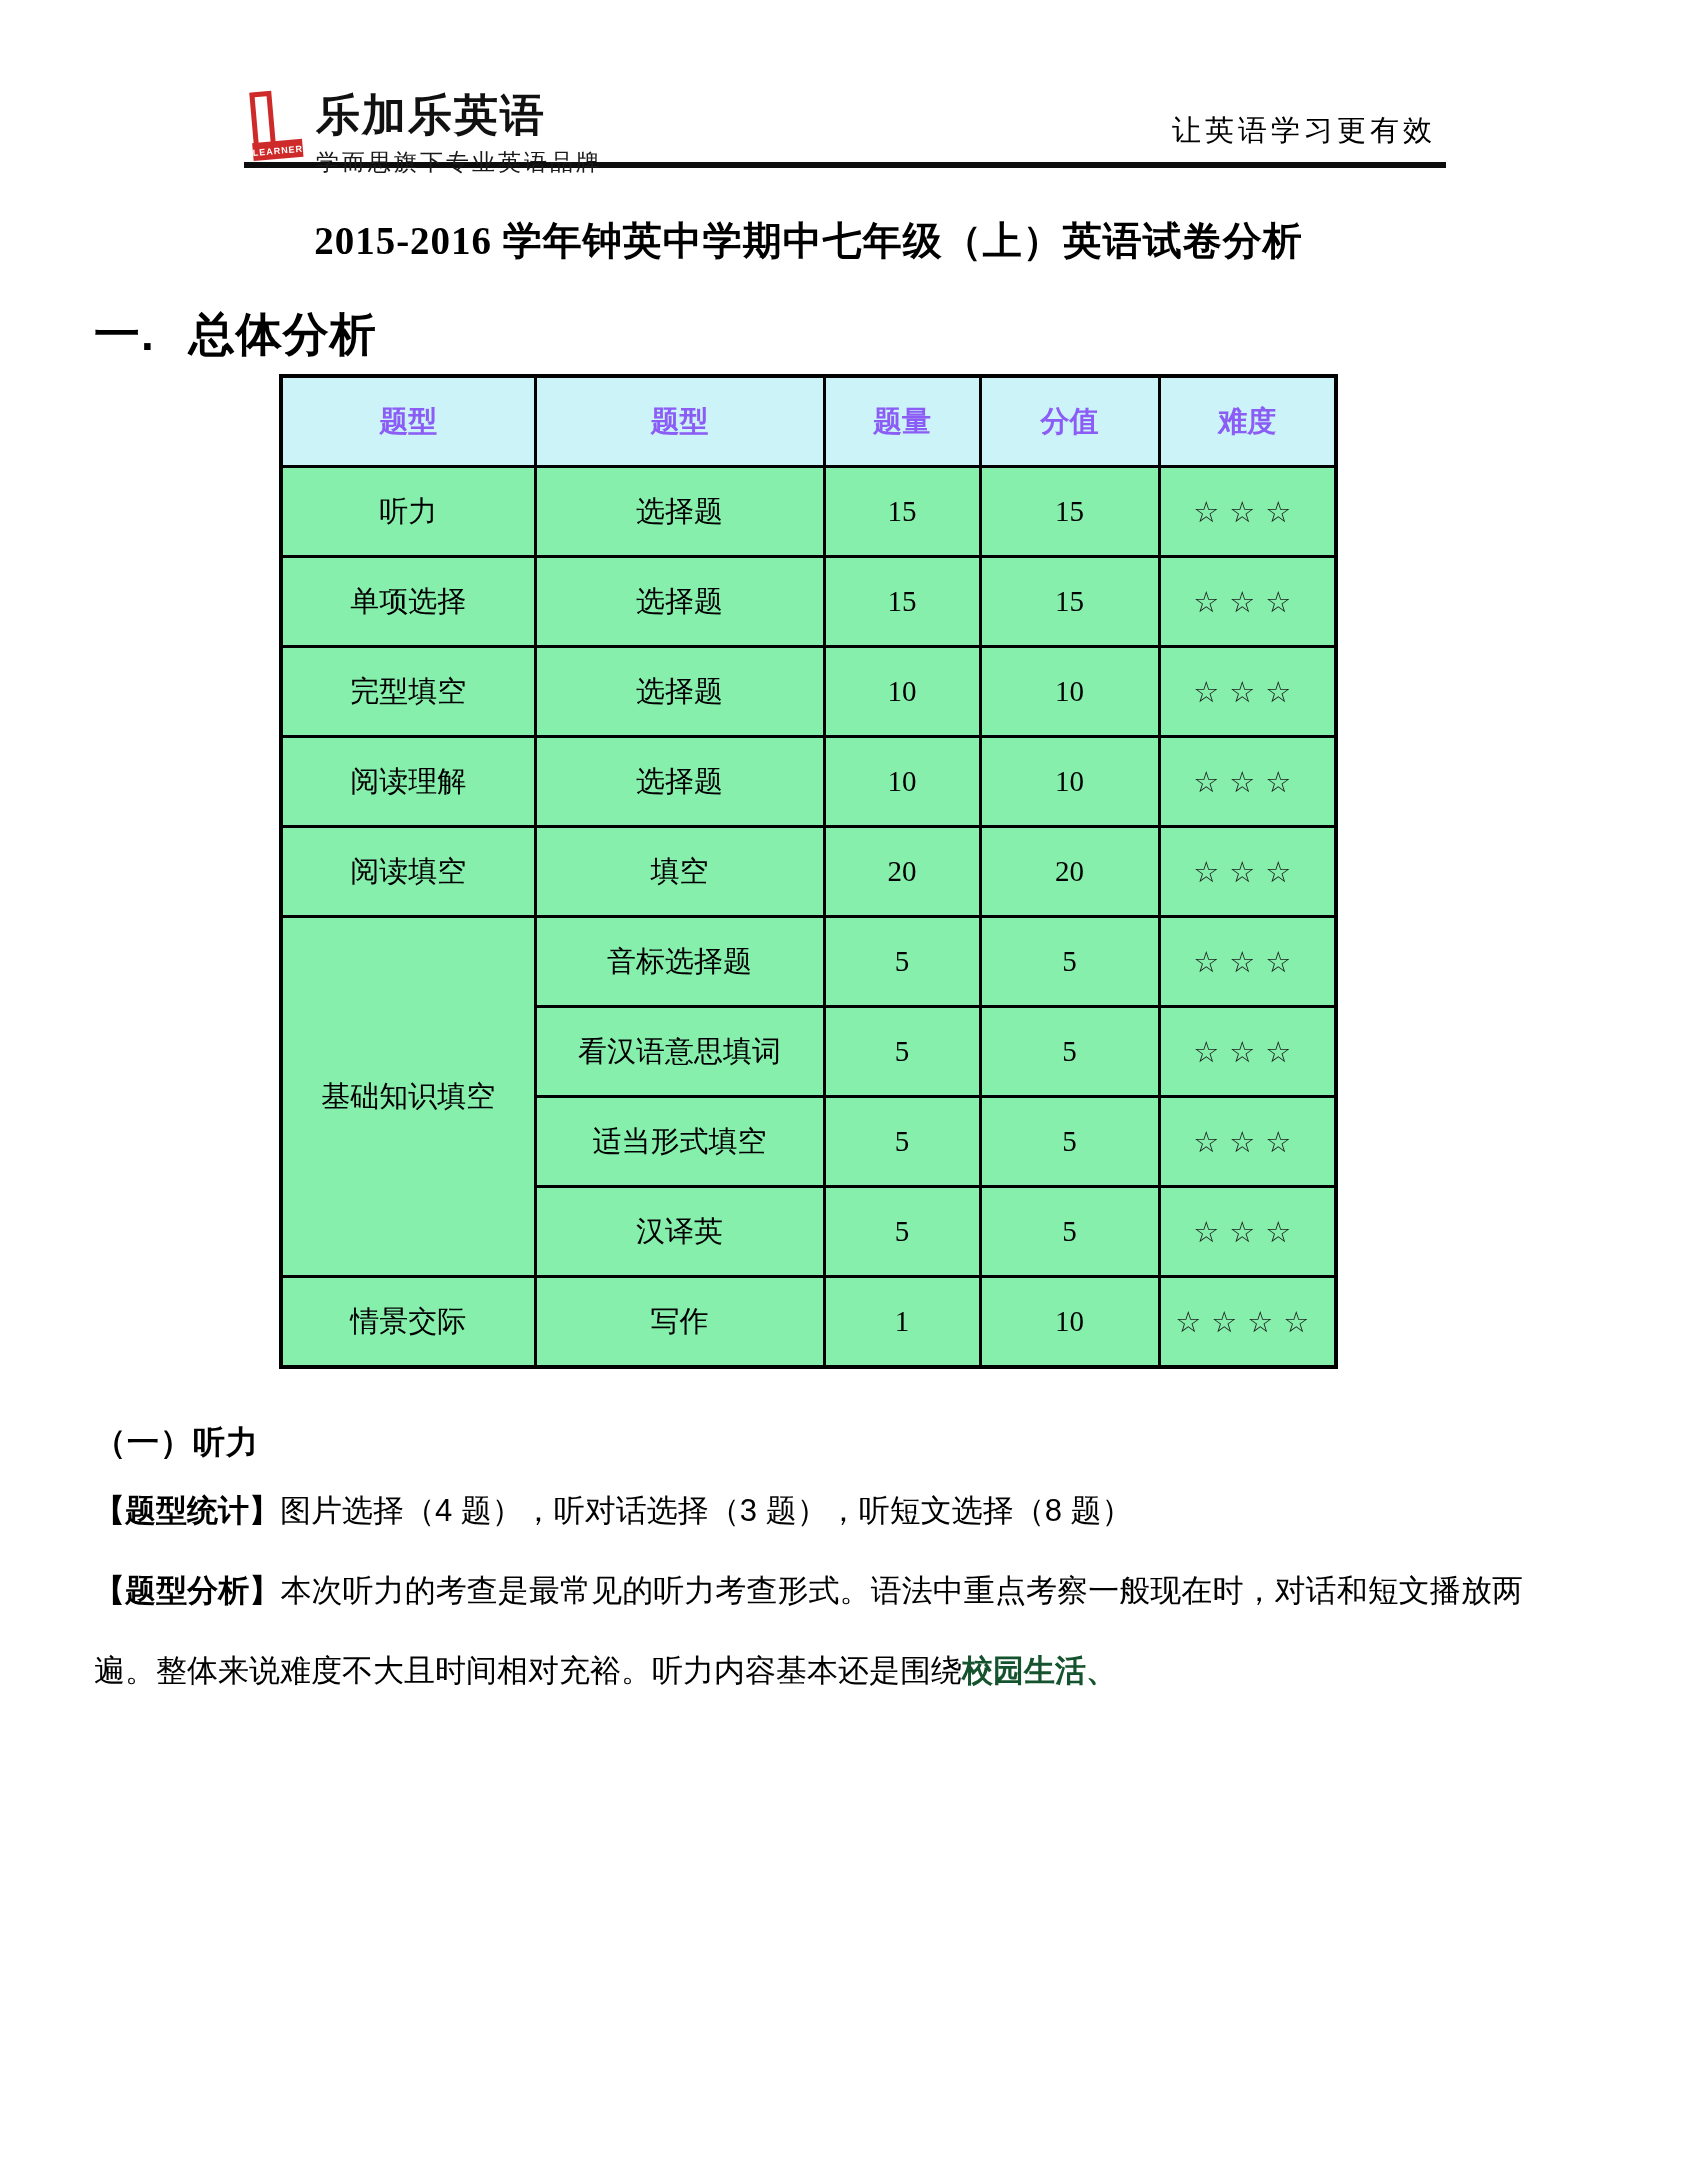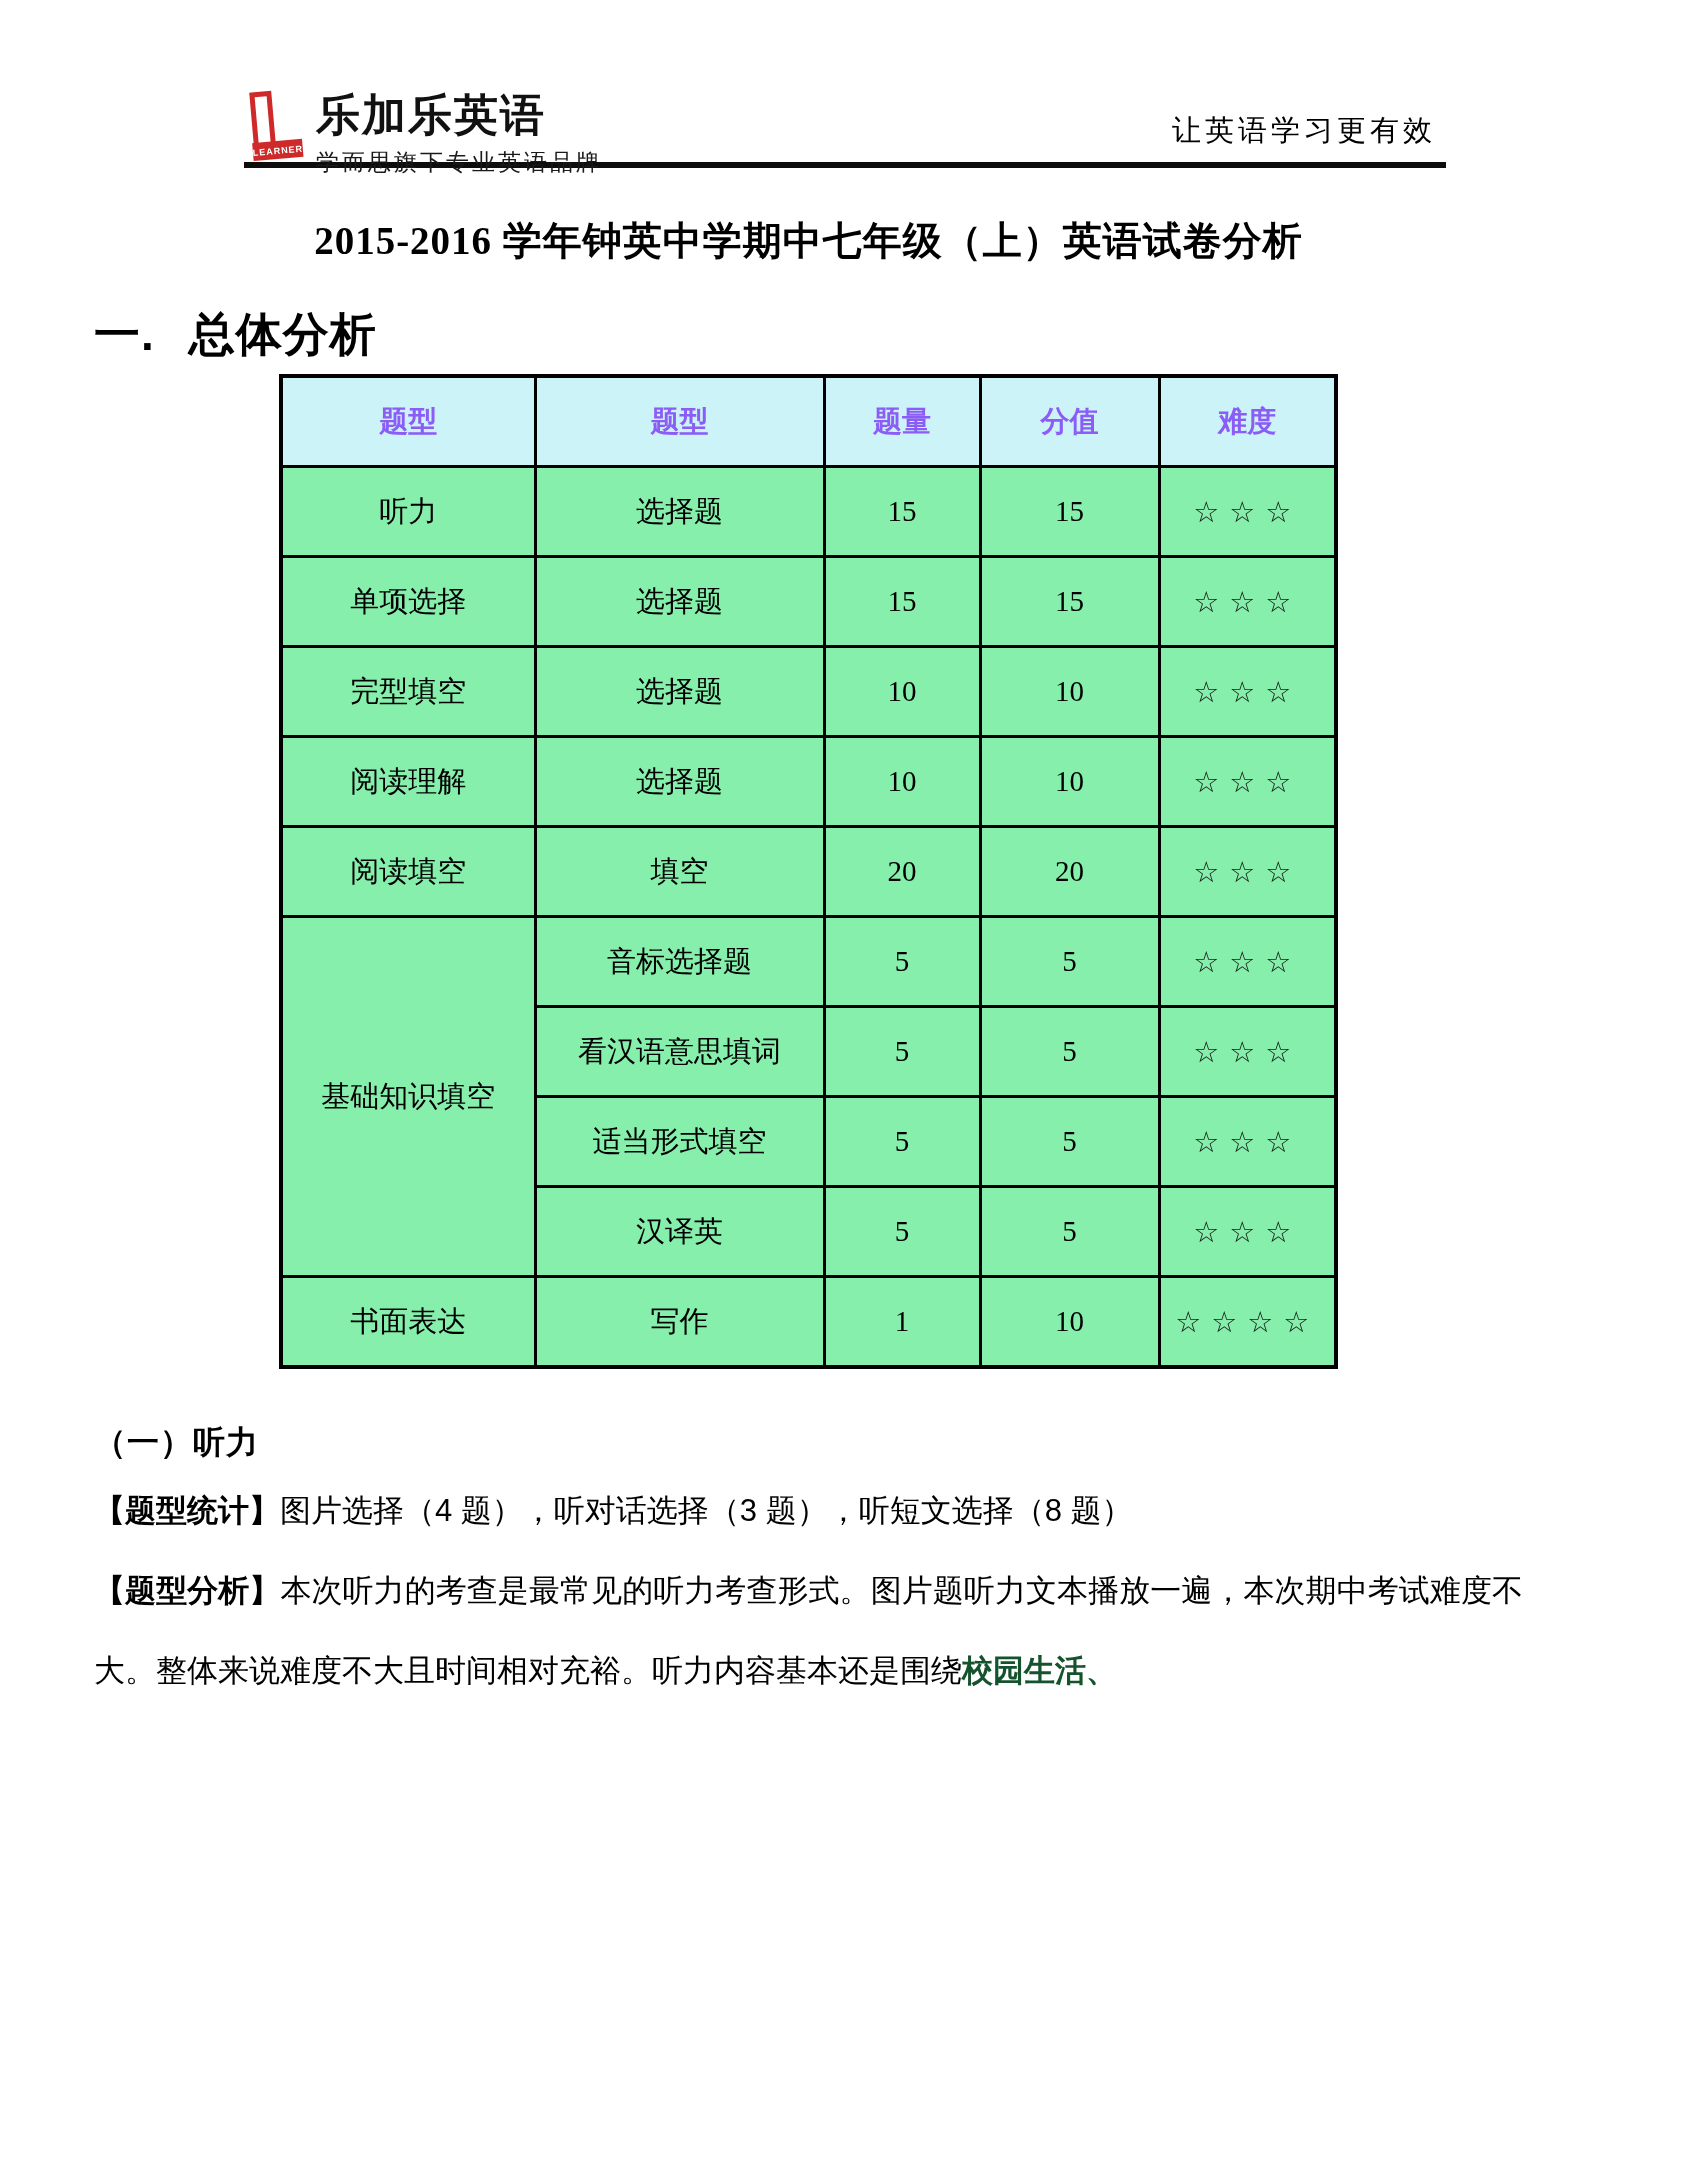--- a/index.html
+++ b/index.html
@@ -166,31 +166,31 @@
           <td class="c-num">5</td>
           <td class="c-stars">☆☆☆</td>
         </tr>
         <tr>
           <td class="c-txt">汉译英</td>
           <td class="c-num">5</td>
           <td class="c-num">5</td>
           <td class="c-stars">☆☆☆</td>
         </tr>
         <tr>
-          <td class="c-txt">书面表达</td>
+          <td class="c-txt">情景交际</td>
           <td class="c-txt">写作</td>
           <td class="c-num">1</td>
           <td class="c-num">10</td>
           <td class="c-stars">☆☆☆☆</td>
         </tr>
       </tbody>
     </table>
 
 
     <h3 class="sub">（一）听力</h3>
 
     <p class="stat"><span class="lbl">【题型统计】</span><span>图片选择（4 题），听对话选择（3 题），听短文选择（8 题）</span></p>
 
-    <p class="analysis"><span class="lbl">【题型分析】</span><span>本次听力的考查是最常见的听力考查形式。图片题听力文本播放一遍，本次期中考试难度不大。整体来说难度不大且时间相对充裕。听力内容基本还是围绕</span><span class="red">校园生活、</span></p>
+    <p class="analysis"><span class="lbl">【题型分析】</span><span>本次听力的考查是最常见的听力考查形式。语法中重点考察一般现在时，对话和短文播放两遍。整体来说难度不大且时间相对充裕。听力内容基本还是围绕</span><span class="red">校园生活、</span></p>
 
   </div>
 </div>
 
 
 </body></html>

